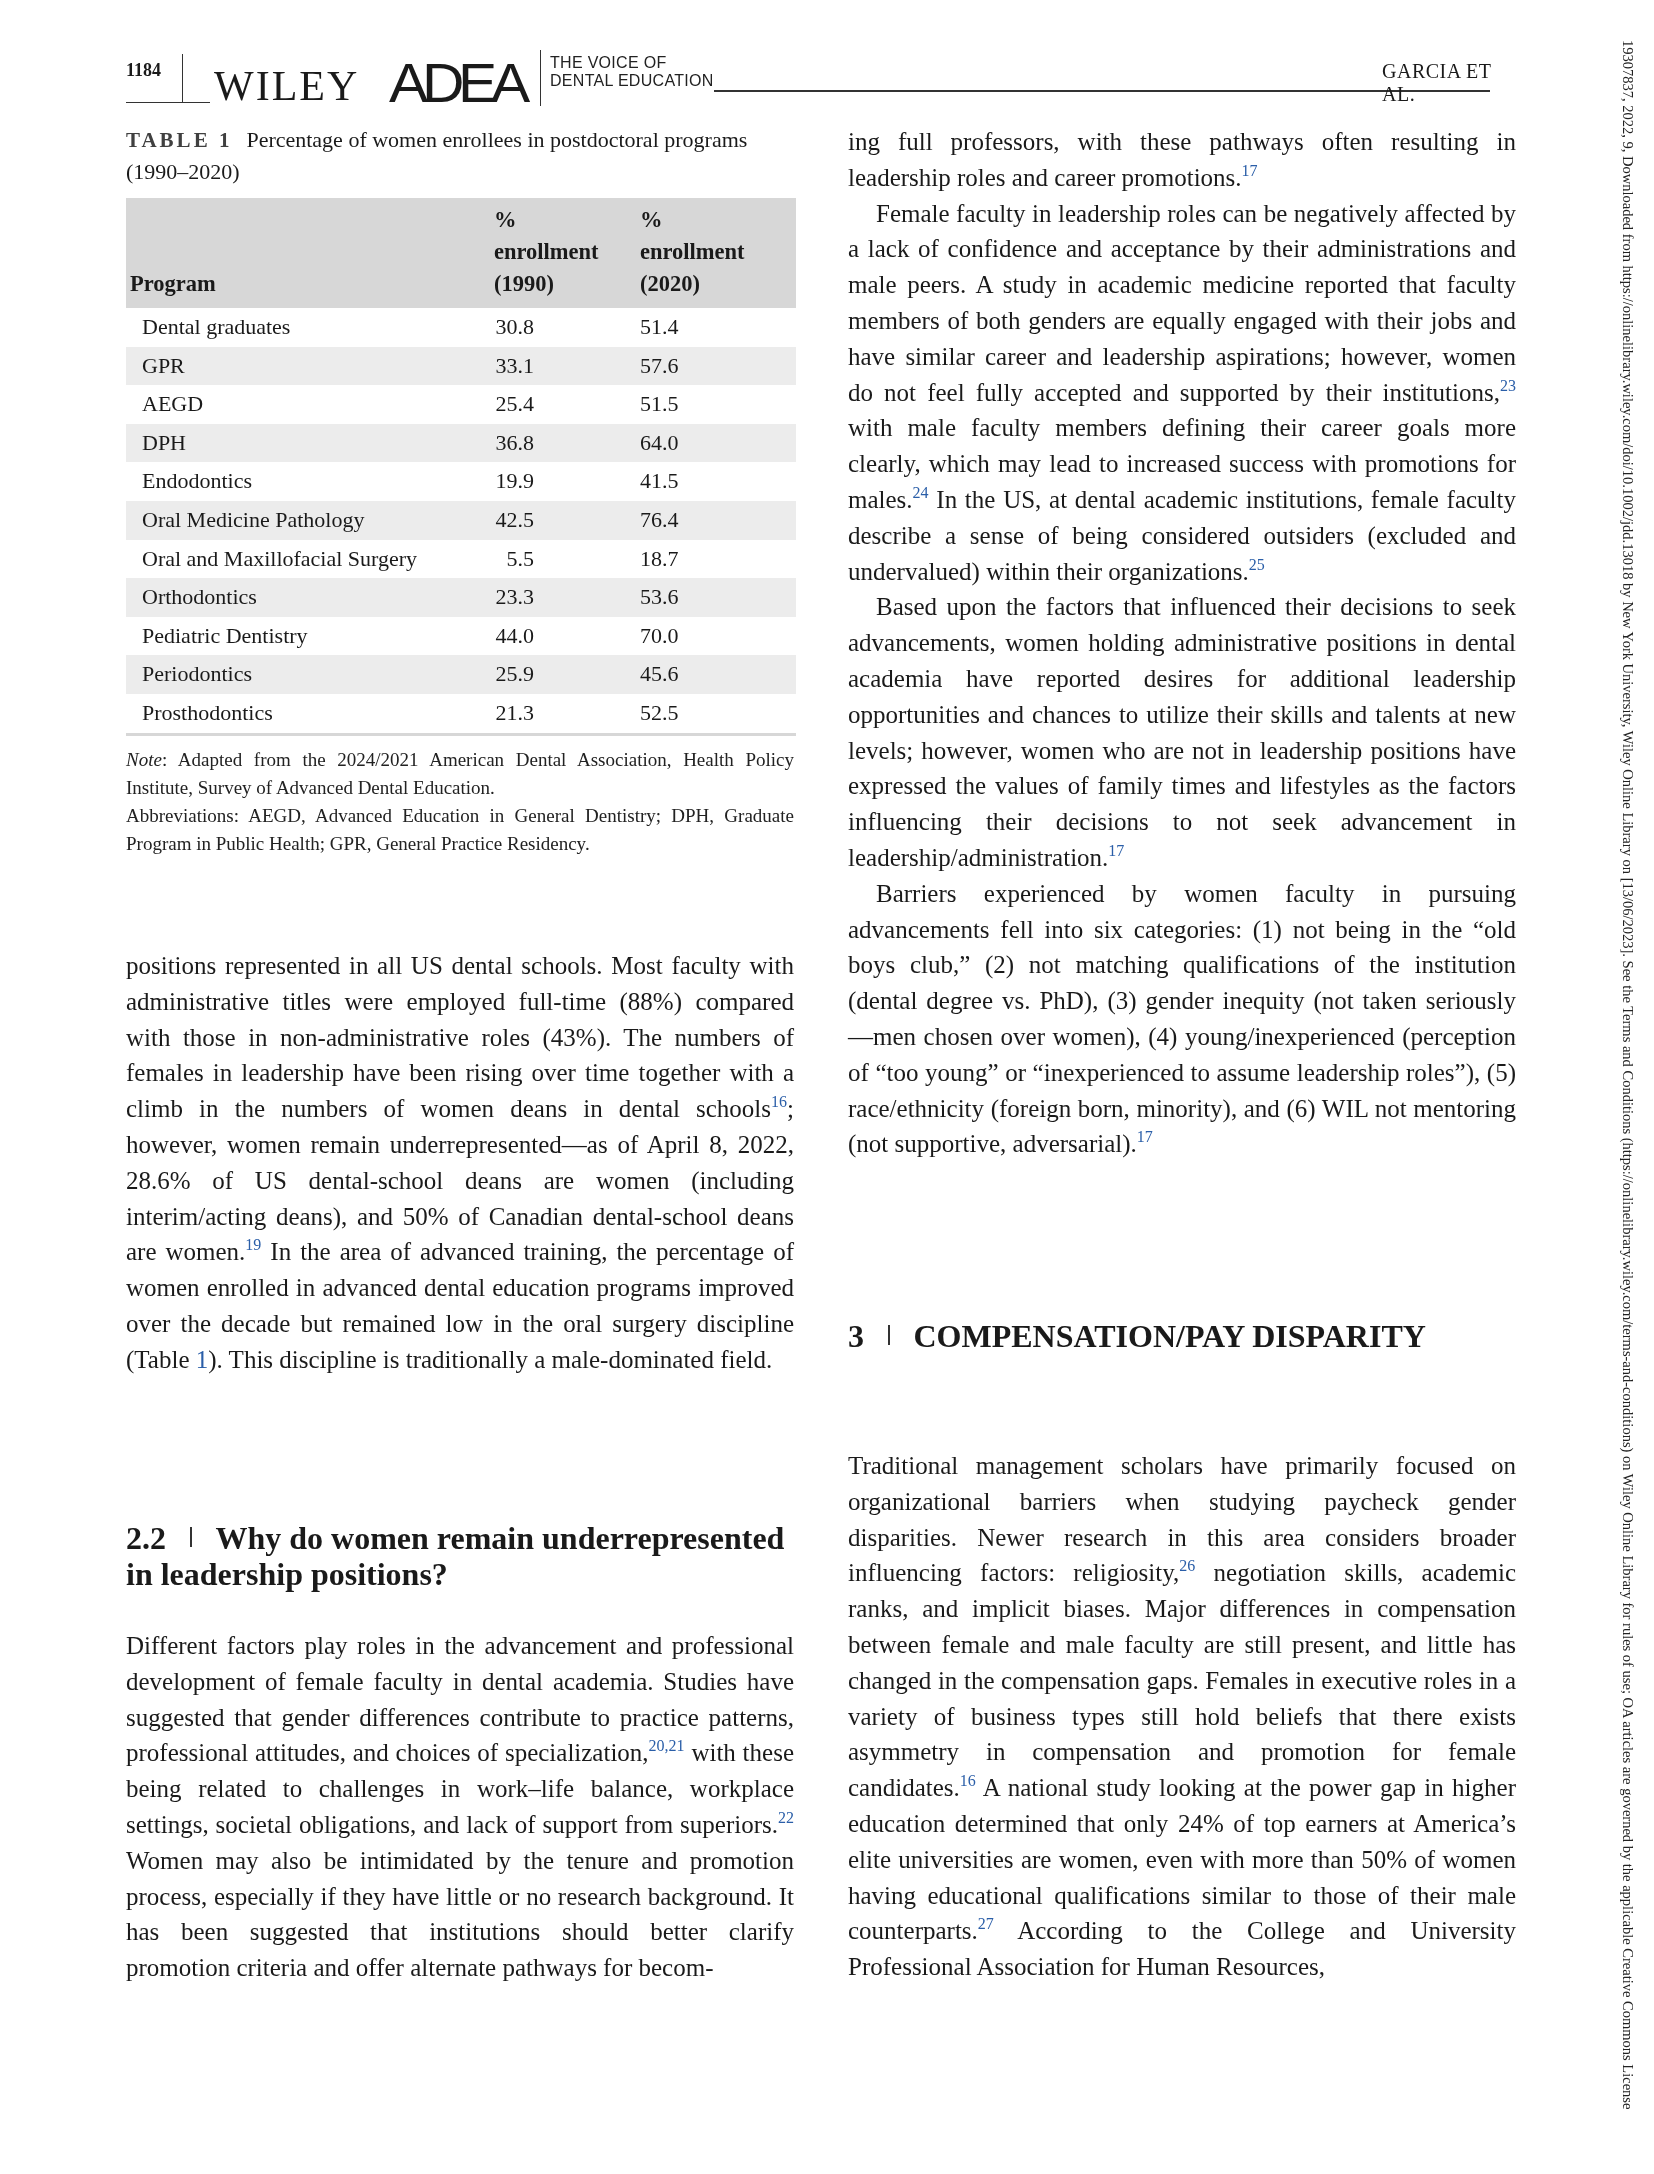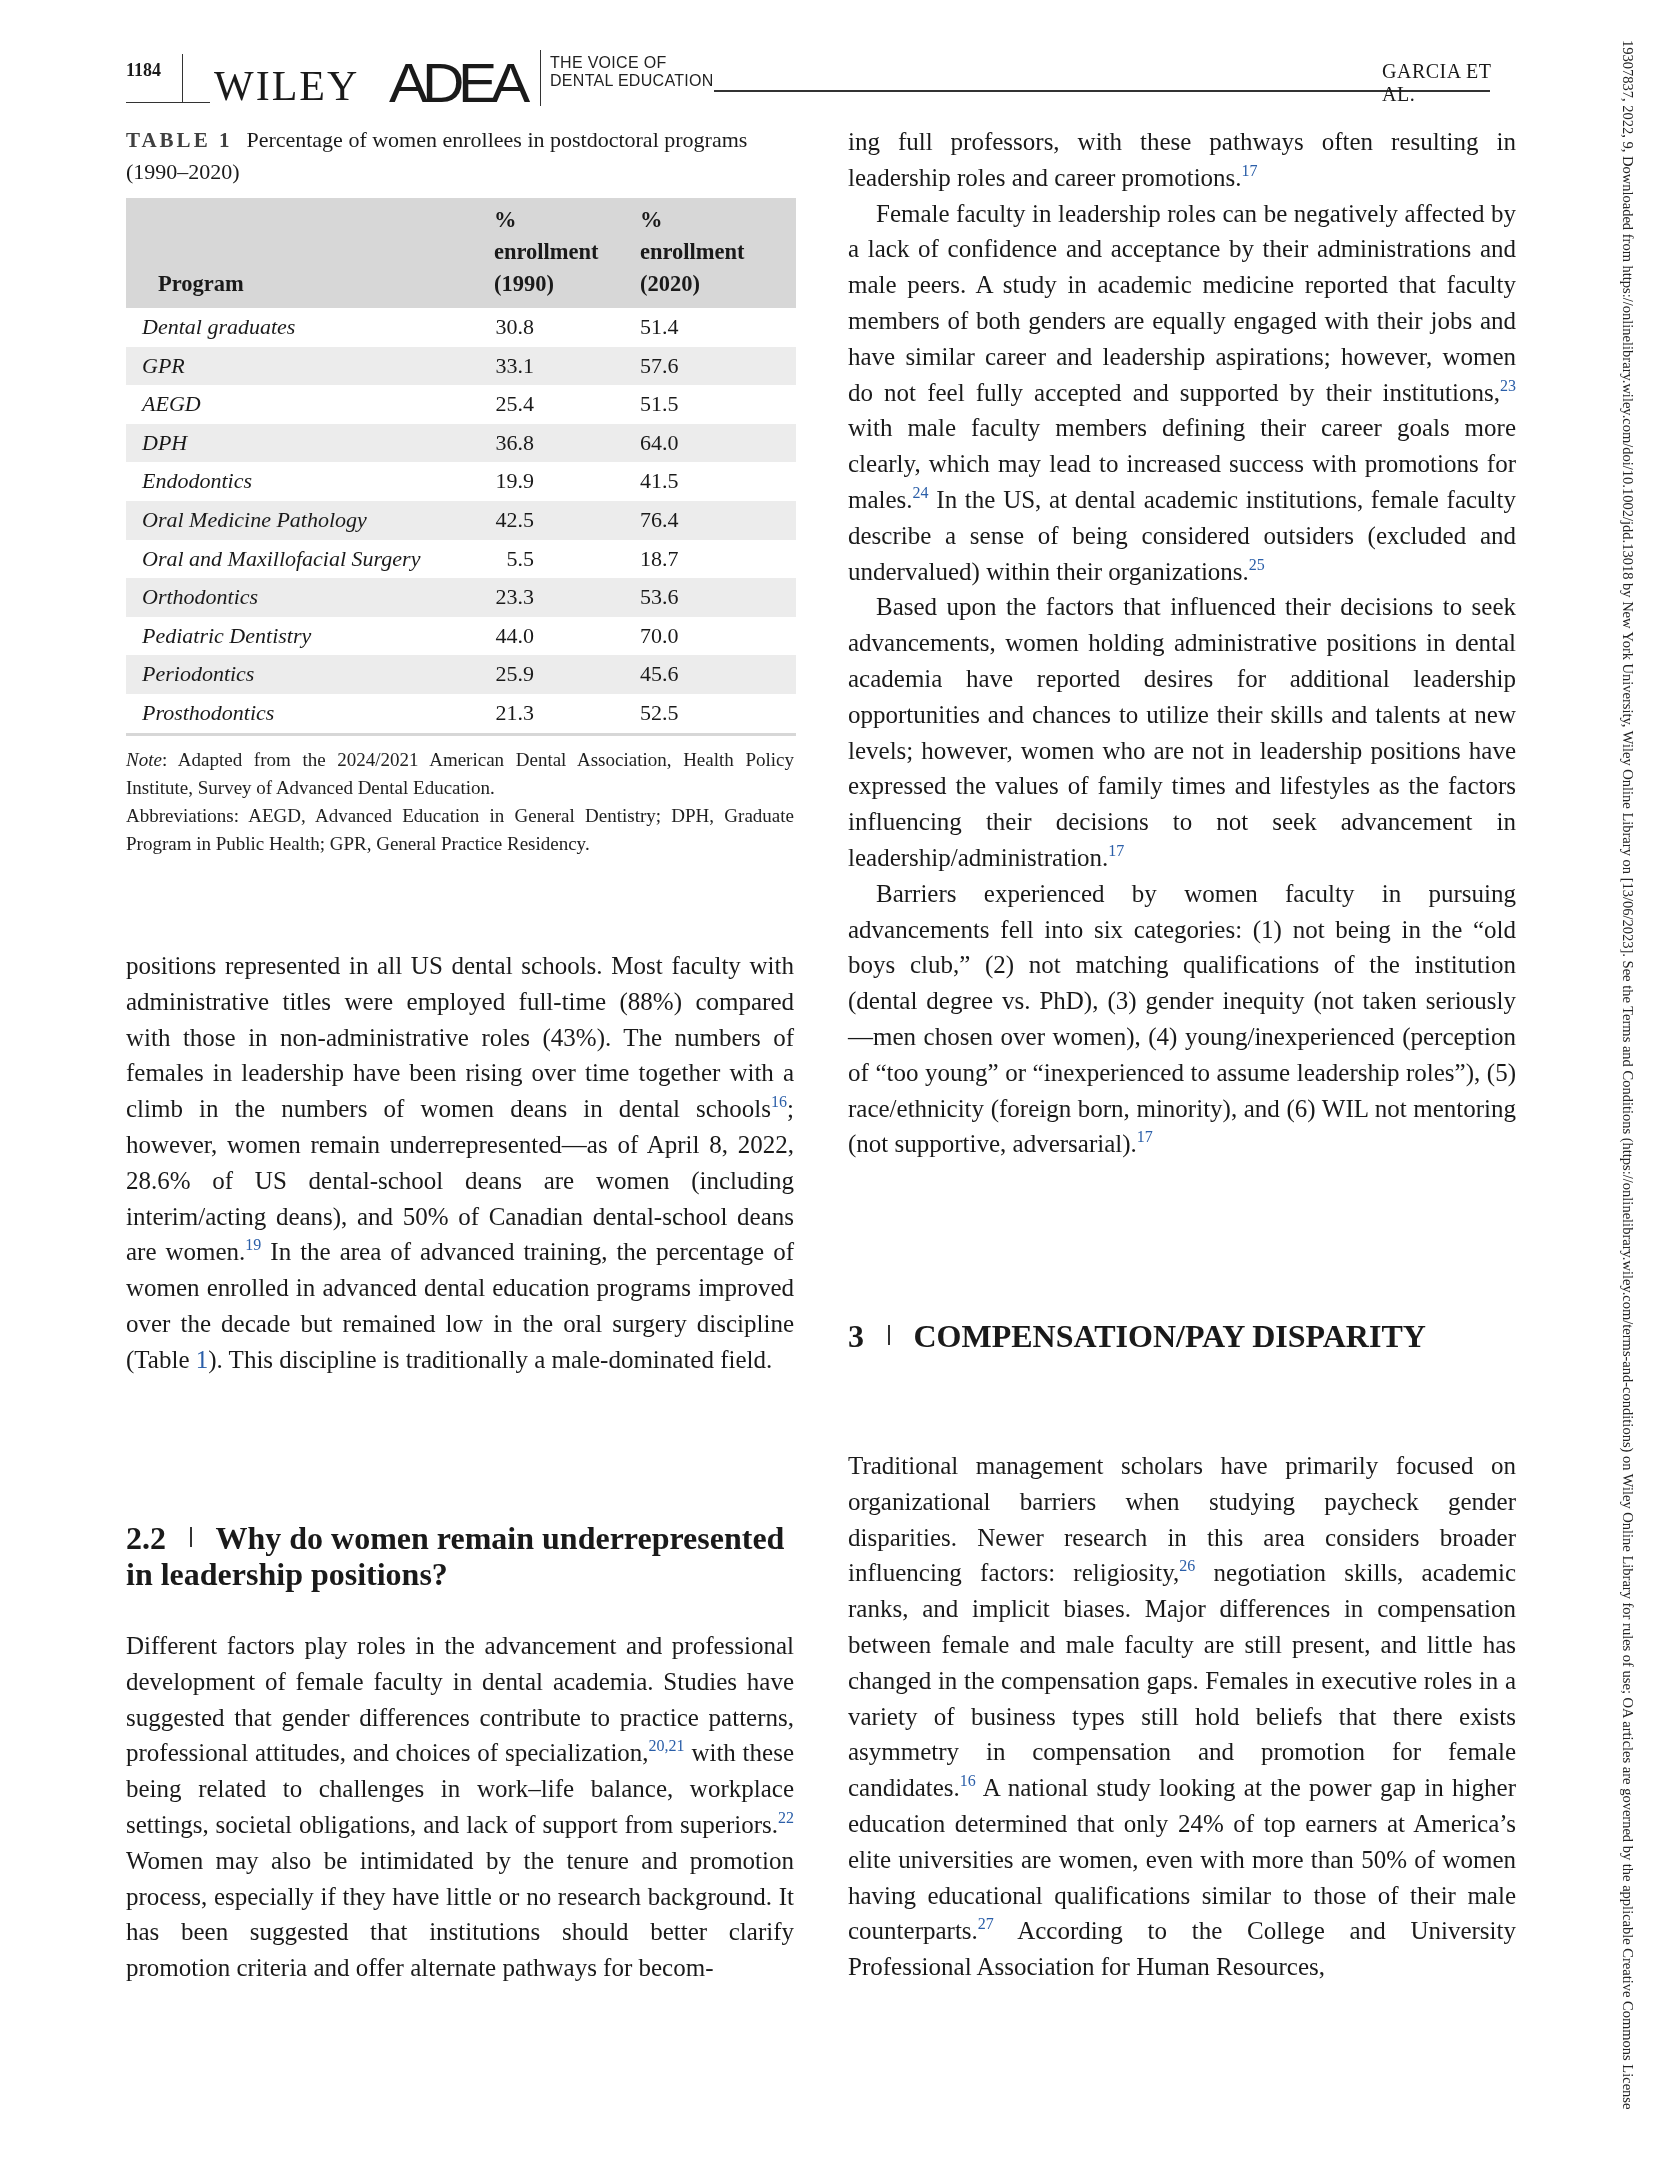--- a/index.html
+++ b/index.html
@@ -32,23 +32,23 @@
   .body-text .indent { display: inline-block; width: 28px; }
   sup.ref { color: #2a5ea8; font-size: 16px; vertical-align: 10px; line-height: 0; }
   .ref-inline { color: #2a5ea8; }
 
   
   .table-caption { font-size: 22px; line-height: 32px; margin: 0 0 10px 0; }
   .table-label { font-weight: bold; letter-spacing: 3px; color: #404040; font-size: 21px; margin-right: 14px; }
   table.t1 { width: 670px; border-collapse: collapse; font-size: 22px; }
   table.t1 thead tr { background: #d7d7d7; }
   table.t1 th { text-align: left; vertical-align: bottom; font-weight: bold; padding: 6px 0 8px 0; line-height: 32px; font-size: 22.5px; }
-  table.t1 th.prog { padding-left: 32px; }
+  table.t1 th.prog { padding-left: 4px; }
   table.t1 td { padding: 0; height: 38.6px; line-height: 38.6px; }
-  table.t1 td.prog { padding-left: 16px; width: 352px; font-style: italic; }
+  table.t1 td.prog { padding-left: 16px; width: 352px; }
   table.t1 td.v1 { width: 146px; }
   table.t1 td.v1 span { display: inline-block; width: 40px; text-align: right; }
   table.t1 tbody tr:nth-child(even) { background: #ececec; }
   table.t1 tbody tr:last-child { border-bottom: 3px solid #d7d7d7; }
 
   .table-note { font-size: 19px; line-height: 28px; margin: 10px 0 0 0; text-align: justify; color: #222; }
 
   
   .h2 { font-size: 32px; line-height: 36px; font-weight: bold; margin: 0; }
   .h2 .num { margin-right: 14px; }

